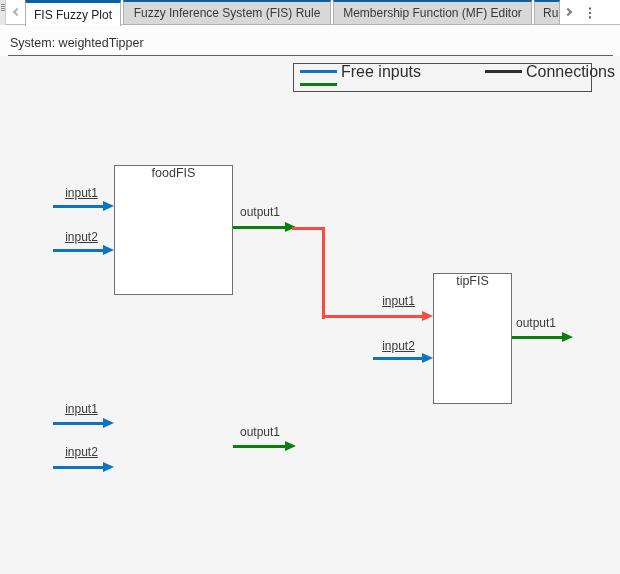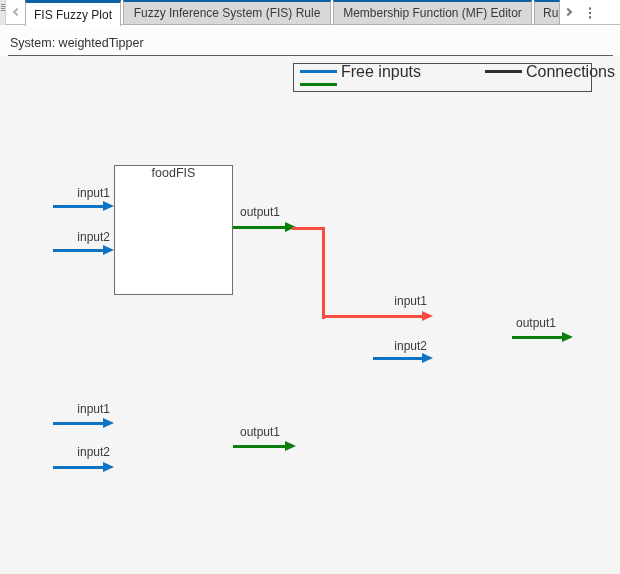--- a/index.html
+++ b/index.html
@@ -61,21 +61,21 @@
   .arrow .head  { position:absolute; right:0; top:0; width:0; height:0;
                   border-top:5.5px solid transparent; border-bottom:5.5px solid transparent;
                   border-left:11px solid var(--c); }
   .blue  { --c: var(--free_input_blue); }
   .green { --c: var(--free_output_green); }
   .red   { --c: var(--selected_connection_red); }
   .seg { position:absolute; background:var(--selected_connection_red); }
 
   
   .plabel { position:absolute; font-size:12px; color:#3b3b3b; line-height:13px; }
-  .r { width:57px; text-align:right; }
+  .r { width:57px; text-align:center;text-decoration:underline; }
 </style>
 </head>
 <body>
 
 <div class="header">
   <div class="rail">
     <div class="grip">
         <i></i>
         <i></i>
         <i></i>
@@ -118,20 +118,23 @@
     <span class="lline sw-input" style="left:6px; top:6px;"></span>
     <span class="ltext" style="left:47px; top:2px;">Free inputs</span>
     <span class="lline sw-conn" style="left:191px; top:6px;"></span>
     <span class="ltext" style="left:232px; top:2px;">Connections</span>
     <span class="lline sw-output" style="left:6px; top:19px;"></span>
   </div>
 
   <div class="node node-food">
     <span>foodFIS</span>
   </div>
+  <div class="node node-tip">
+    <span>tipFIS</span>
+  </div>
 
   <span class="plabel r" style="left:53px; top:131px;">input1</span>
   <div class="arrow blue" style="left:53px; top:145px; width:61px;">
       <span class="shaft"></span>
       <span class="head"></span>
     </div>
   <span class="plabel r" style="left:53px; top:175px;">input2</span>
   <div class="arrow blue" style="left:53px; top:189px; width:61px;">
       <span class="shaft"></span>
       <span class="head"></span>

